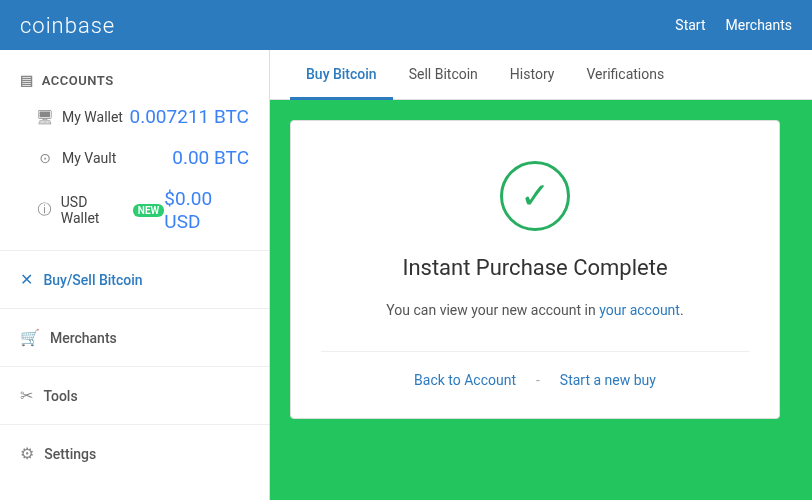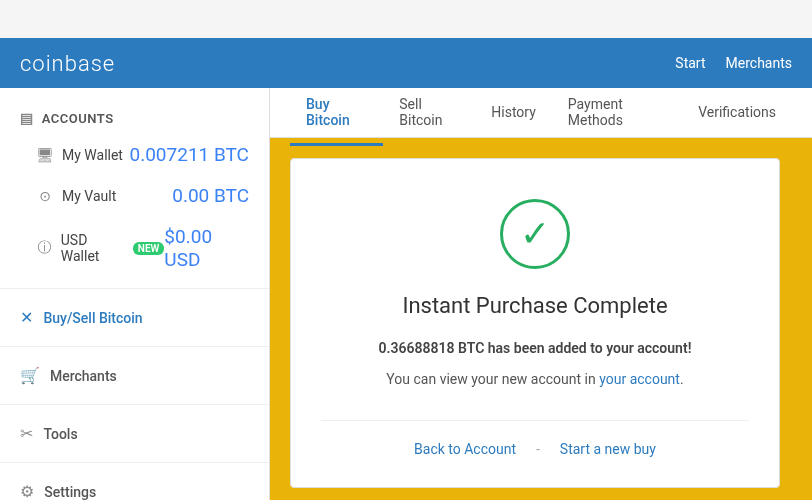--- a/index.html
+++ b/index.html
@@ -1,19 +1,19 @@
 <!DOCTYPE html>
 <html><head>
   <meta charset="utf-8">
   <style>
     * { box-sizing: border-box; margin: 0; padding: 0; }
     body { font-family: -apple-system, BlinkMacSystemFont, 'Segoe UI', Roboto, sans-serif; font-size: 14px; color: #333; background: #f5f5f5; display: flex; flex-direction: column; height: 500px; width: 812px; overflow: hidden; }
 
     
-    .header { background: #2d7bbf; color: white; height: 50px; display: flex; align-items: center; justify-content: space-between; padding: 0 20px; flex-shrink: 0; margin-top: 38px; }
+    .header { background: #2d7bbf; color: white; height: 50px; display: flex; align-items: center; justify-content: space-between; padding: 0 20px; flex-shrink: 0; }
     .header-logo { font-size: 22px; font-weight: 300; letter-spacing: 1px; }
     .header-nav { display: flex; gap: 20px; }
     .header-nav a { color: white; text-decoration: none; font-size: 14px; cursor: pointer; }
 
     
     .body { display: flex; flex: 1; overflow: hidden; }
 
     
     .sidebar { width: 270px; background: white; border-right: 1px solid #ddd; flex-shrink: 0; overflow-y: auto; padding-top: 10px; }
     .sidebar-section-header { display: flex; align-items: center; gap: 8px; padding: 12px 20px 8px 20px; color: #555; font-size: 13px; font-weight: 600; text-transform: uppercase; letter-spacing: 0.5px; }
@@ -21,21 +21,21 @@
     .sidebar-item { display: flex; align-items: center; justify-content: space-between; padding: 9px 20px 9px 36px; cursor: pointer; color: #444; font-size: 14px; }
     .sidebar-item .item-left { display: flex; align-items: center; gap: 8px; }
     .sidebar-item .item-icon { color: #888; font-size: 14px; width: 18px; text-align: center; }
     .sidebar-item .badge { background: #2ecc71; color: white; font-size: 10px; padding: 1px 5px; border-radius: 6px; font-weight: 600; }
     .sidebar-item .balance { color: #3b82f6; font-size: 19px; }
     .sidebar-divider { height: 1px; background: #eee; margin: 8px 0; }
     .sidebar-main-item { display: flex; align-items: center; gap: 10px; padding: 11px 20px; cursor: pointer; color: #2d7bbf; font-size: 14px; font-weight: 500; }
     .sidebar-main-item .icon { font-size: 16px; }
 
     
-    .main { flex: 1; background: #eab308; overflow-y: auto; }
+    .main { flex: 1; background: #22c55e; overflow-y: auto; }
     .tabs { background: white; border-bottom: 1px solid #ddd; display: flex; align-items: center; padding: 0 20px; height: 50px; }
     .tab { padding: 15px 16px; cursor: pointer; color: #555; font-size: 14px; border-bottom: 3px solid transparent; margin-bottom: -1px; }
     .tab.active { color: #2d7bbf; border-bottom-color: #2d7bbf; font-weight: 500; }
 
     
     .content-area { padding: 20px; }
     .success-card { background: white; border: 1px solid #ddd; border-radius: 4px; padding: 40px 30px 30px 30px; text-align: center; max-width: 490px; }
     .success-icon { width: 70px; height: 70px; border-radius: 50%; border: 3px solid #27ae60; display: flex; align-items: center; justify-content: center; margin: 0 auto 24px auto; }
     .success-icon .checkmark { color: #27ae60; font-size: 36px; line-height: 1; }
     .success-title { font-size: 22px; color: #333; font-weight: 400; margin-bottom: 20px; }
@@ -118,31 +118,29 @@
       <span class="icon" style="color:#888;">⚙</span>
       <span>Settings</span>
     </div>
   </div>
 
   <div class="main">
     <div class="tabs">
       <div class="tab active">Buy Bitcoin</div>
       <div class="tab">Sell Bitcoin</div>
       <div class="tab">History</div>
-      <div class="tab">Payment Methods</div>
       <div class="tab">Verifications</div>
     </div>
 
     <div class="content-area">
       <div class="success-card">
         <div class="success-icon">
           <span class="checkmark">✓</span>
         </div>
         <div class="success-title">Instant Purchase Complete</div>
-        <div class="success-message">0.36688818 BTC has been added to your account!</div>
         <div class="success-sub">
           <span>You can view your new account in </span><a>your account</a><span>.</span>
         </div>
         <div class="success-divider"></div>
         <div class="success-actions">
           <a class="action-link">Back to Account</a>
           <span class="action-separator">-</span>
           <a class="action-link">Start a new buy</a>
         </div>
       </div>

